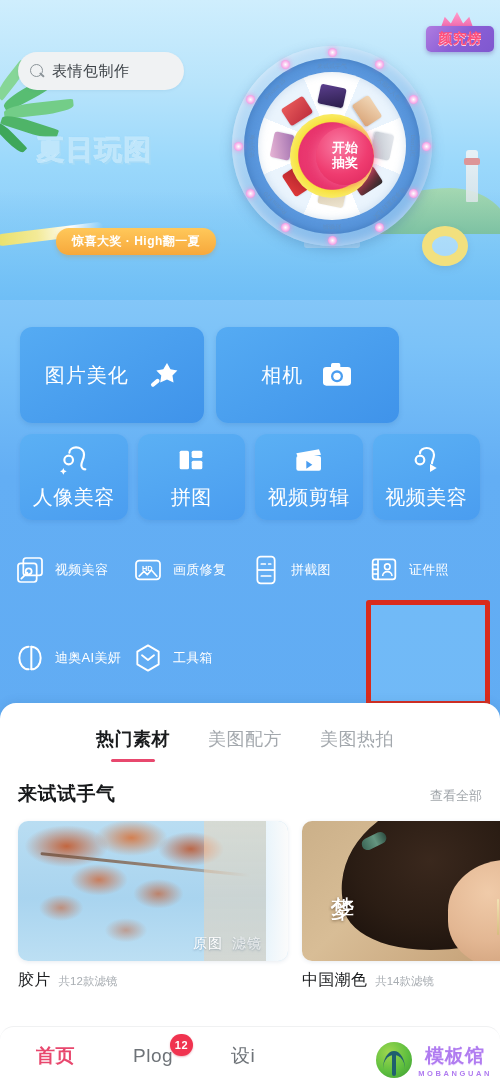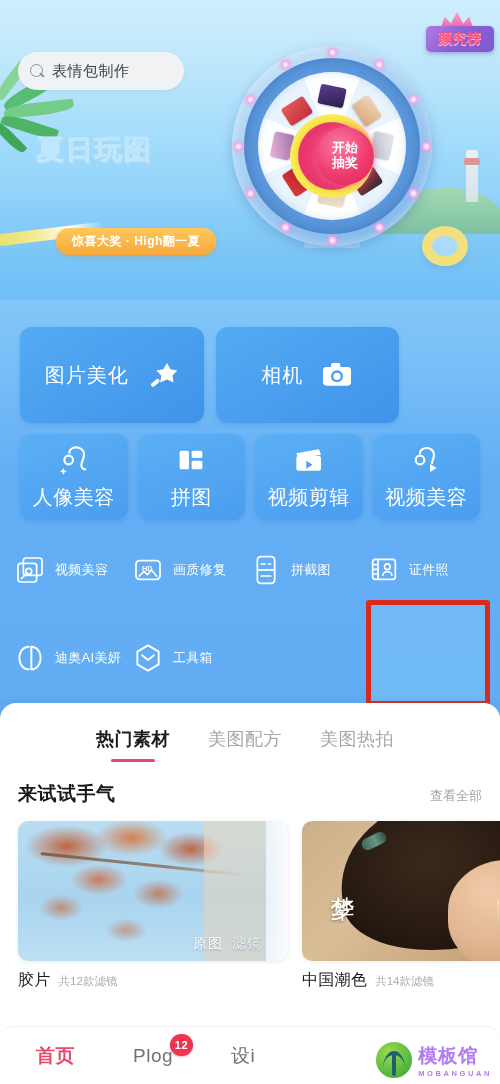--- a/index.html
+++ b/index.html
@@ -328,21 +328,21 @@
   }
   .nav-item{ position:relative; font-size:19px; color:#6e7378; letter-spacing:.5px; }
   .nav-item.active{ color:#e8486e; font-weight:bold; }
   .nav-badge{
     position:absolute; right:-20px; top:-11px; min-width:22px; height:22px;
     background:#f0334f; color:#fff; font-size:11px; font-weight:bold;
     border-radius:11px; display:flex; align-items:center; justify-content:center;
     padding:0 5px; box-shadow:0 1px 2px rgba(200,40,70,.35);
   }
   .watermark{
-    position:absolute; right:8px; bottom:6px; display:flex; align-items:center; gap:6px;
+    position:absolute; right:8px; bottom:6px; display:flex; align-items:center; gap:6px;text-align:center;
   }
   .wm-logo{
     width:36px; height:36px; border-radius:50%;
     background: radial-gradient(circle at 36% 30%, #9fd84f 0%, #5fbf3f 55%, #3a9a33 100%);
     position:relative; overflow:hidden;
   }
   .wm-logo:before{
     content:""; position:absolute; left:16px; top:10px; width:4px; height:24px;
     background:#1f5f6e; border-radius:2px;
   }

